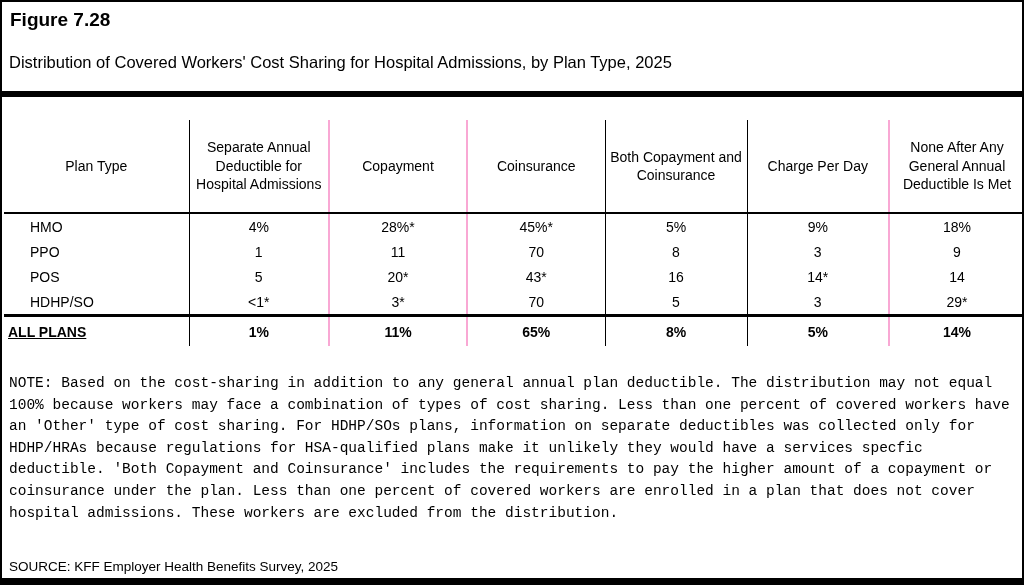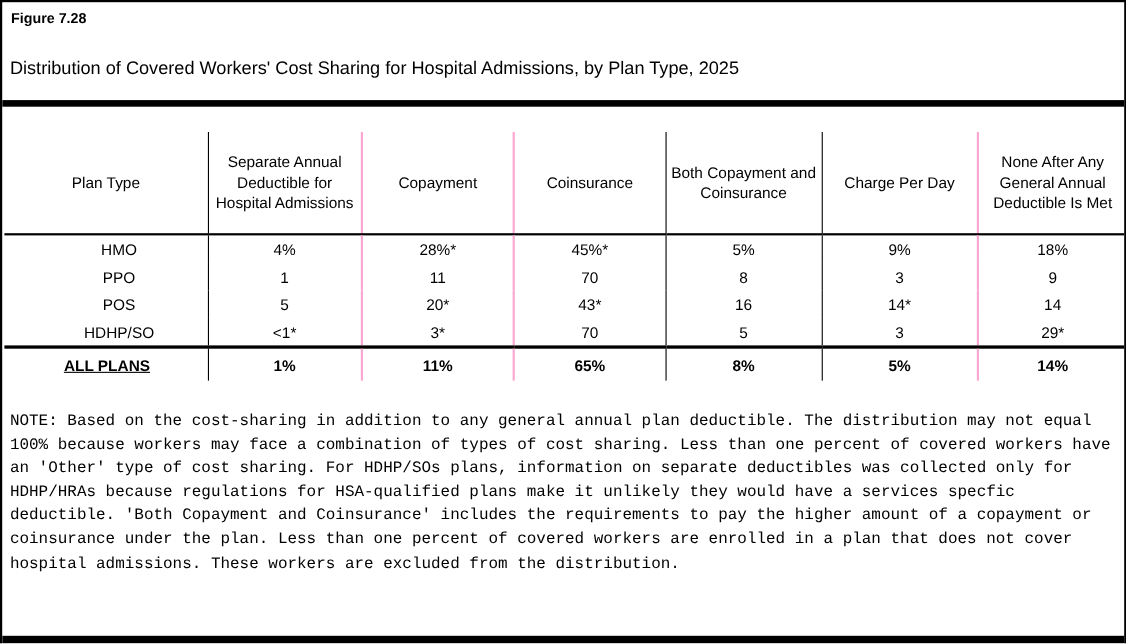--- a/index.html
+++ b/index.html
@@ -12,21 +12,21 @@
     border-left: 2px solid #000;
     border-right: 2px solid #000;
     border-top: 2px solid #000;
     font-family: "Liberation Sans", sans-serif;
     color: #000;
     overflow: hidden;
   }
   .figure-label {
     position: absolute;
     top: 7px; left: 8px;
-    font-size: 13px;
+    font-size: 19px;
     font-weight: bold;
   }
   .figure-title {
     position: absolute;
     top: 51px; left: 7px;
     font-size: 16.5px;
     font-weight: normal;
     white-space: nowrap;
   }
   .title-rule {
@@ -50,21 +50,21 @@
     padding: 0 2px;
     overflow: hidden;
   }
   .data-table thead th {
     height: 92px;
     line-height: 18.5px;
     border-bottom: 2px solid #000;
   }
   .data-table tbody td { height: 25px; }
   .data-table .plan-cell {
-    text-align: center;
+    text-align: left;
     padding-left: 26px;
   }
   .data-table tr.last-data td { border-bottom: 3px solid #000; }
   .data-table tr.total-row td {
     height: 29px;
     font-weight: bold;
   }
   .data-table tr.total-row td.plan-cell { padding-left: 4px; text-decoration: underline; }
   .b1 { border-right: 1px solid #000; }
   .b2 { border-right: 2px solid #f9a8d4; }
@@ -166,15 +166,16 @@
         <td class="b2">11%</td>
         <td class="b1">65%</td>
         <td class="b1">8%</td>
         <td class="b2">5%</td>
         <td>14%</td>
       </tr>
     </tbody>
   </table>
 
   <div class="note">NOTE: Based on the cost-sharing in addition to any general annual plan deductible. The distribution may not equal 100% because workers may face a combination of types of cost sharing. Less than one percent of covered workers have an 'Other' type of cost sharing. For HDHP/SOs plans, information on separate deductibles was collected only for HDHP/HRAs because regulations for HSA-qualified plans make it unlikely they would have a services specfic deductible. 'Both Copayment and Coinsurance' includes the requirements to pay the higher amount of a copayment or coinsurance under the plan. Less than one percent of covered workers are enrolled in a plan that does not cover hospital admissions. These workers are excluded from the distribution.</div>
+  <div class="source">SOURCE: KFF Employer Health Benefits Survey, 2025</div>
   <div class="bottom-bar"></div>
 
 </div>
 
 </body></html>

